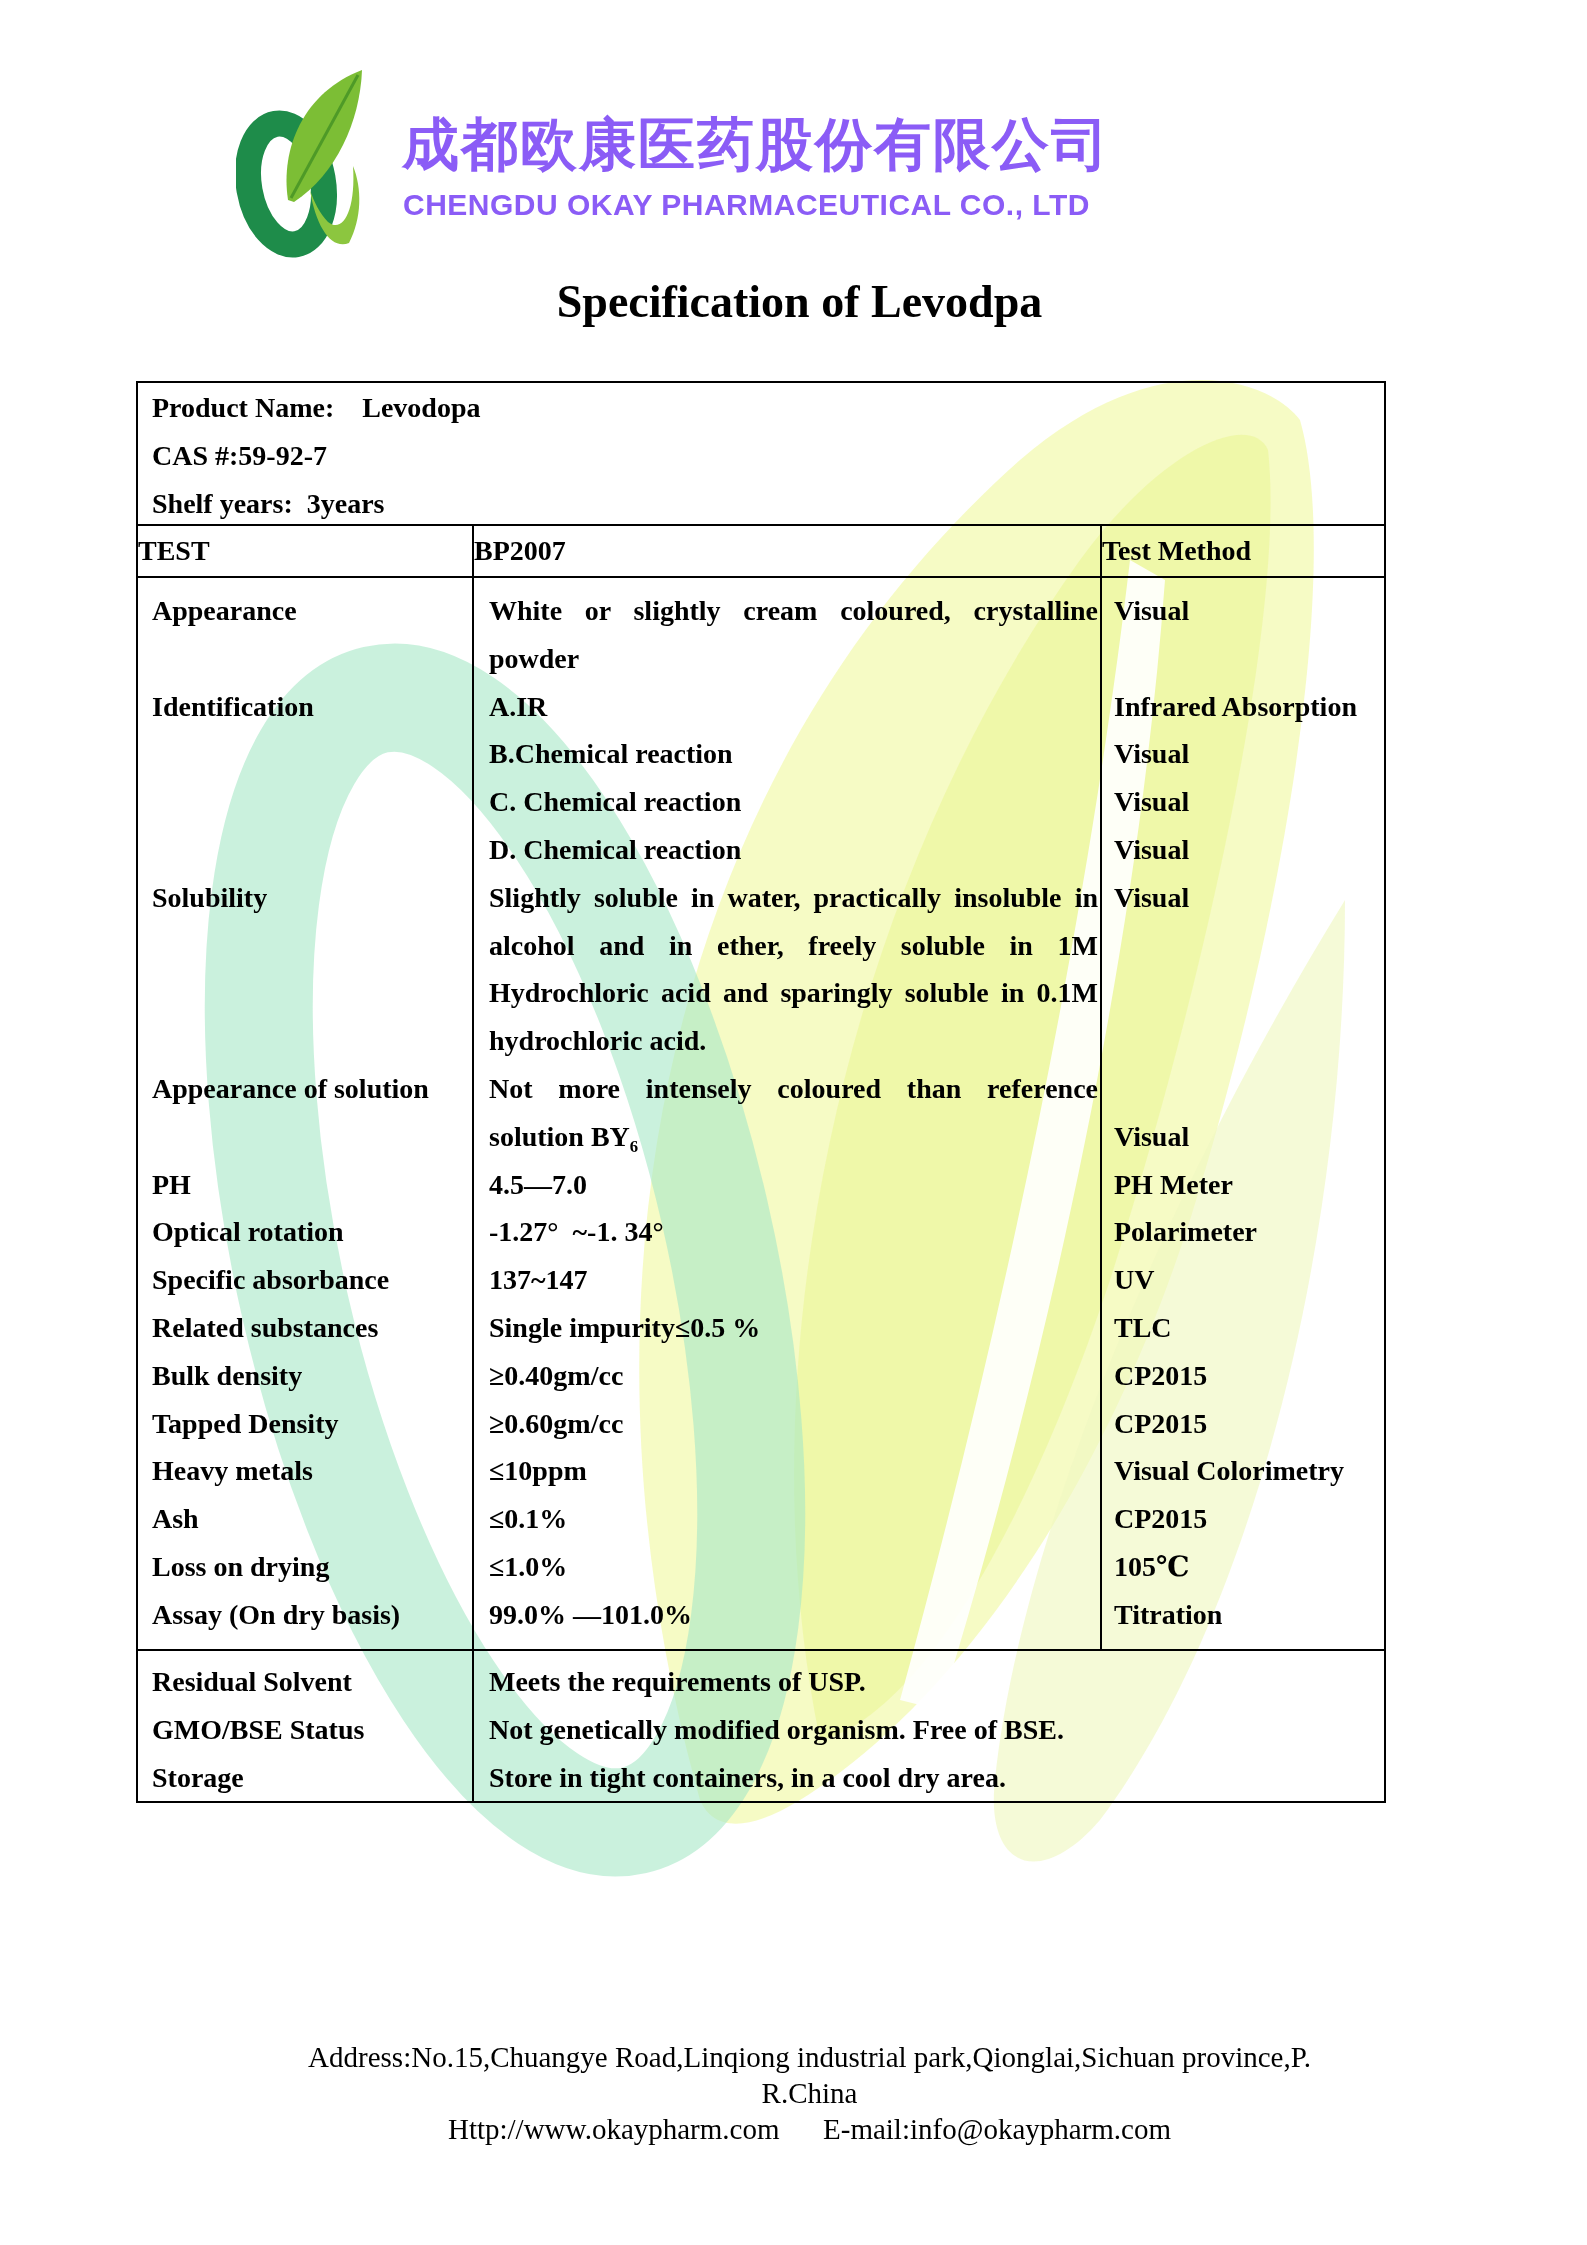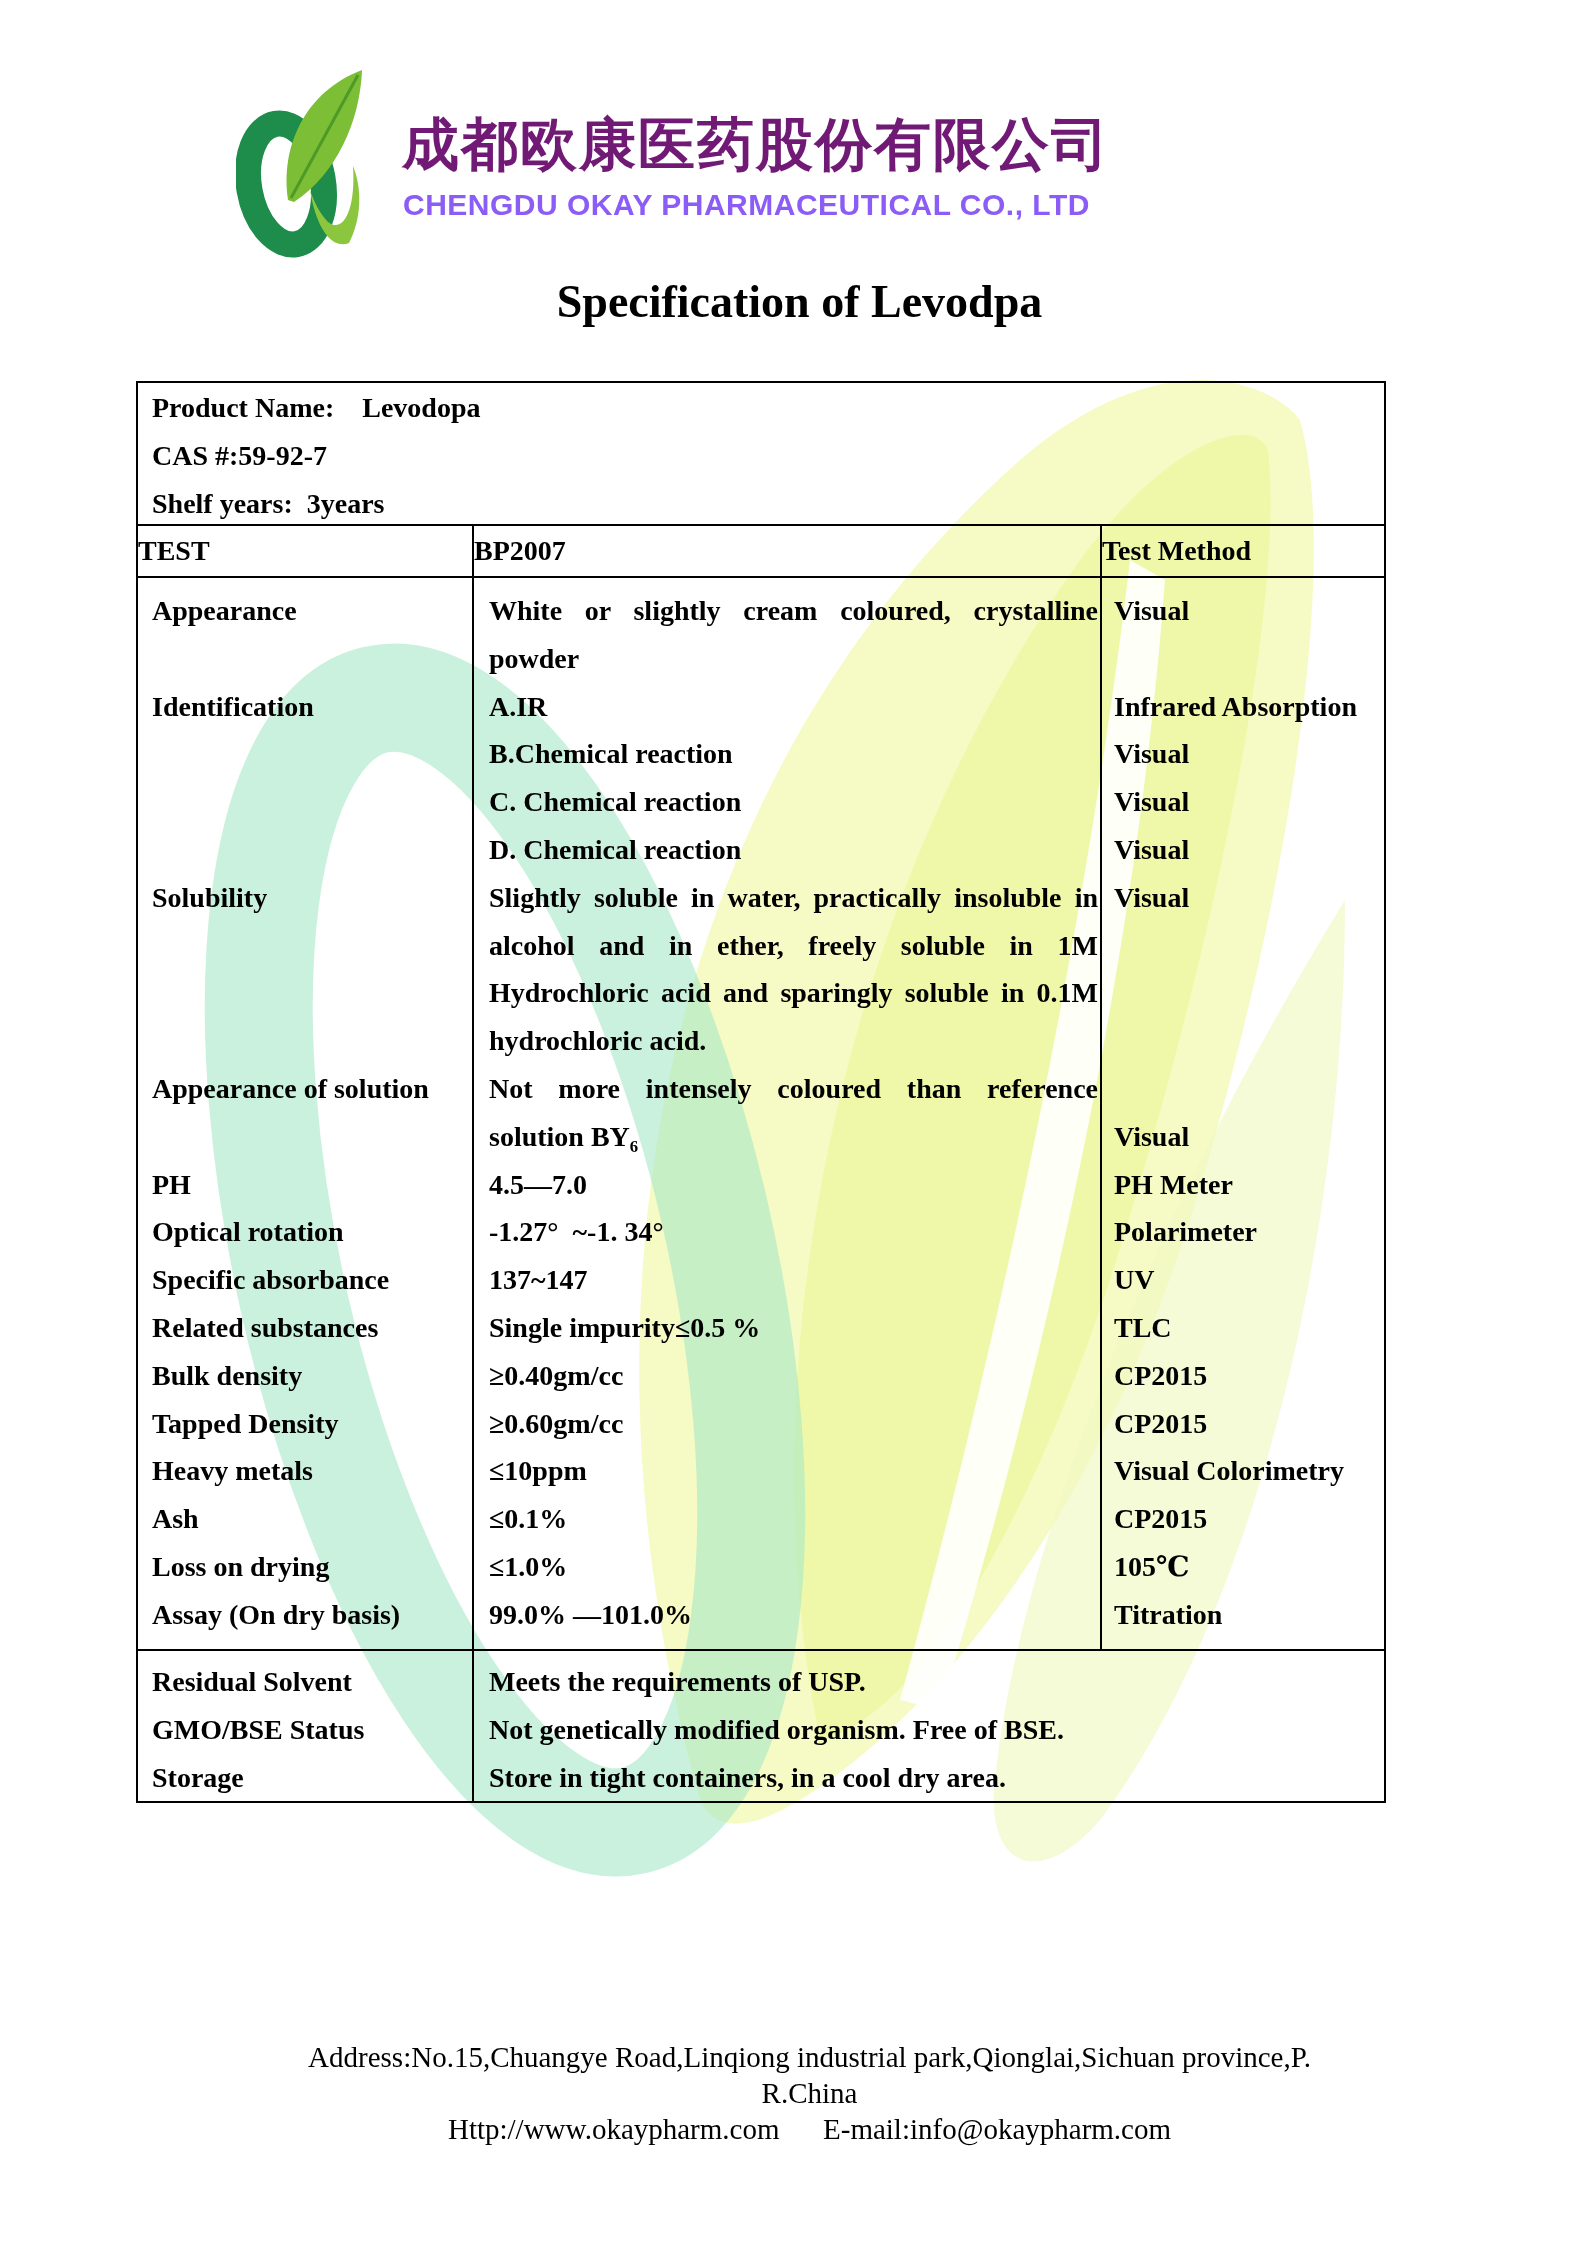--- a/index.html
+++ b/index.html
@@ -9,21 +9,21 @@
     overflow:hidden;
   }
   
   #watermark{position:absolute;left:0;top:0;width:1587px;height:2245px;z-index:0;}
   
   #logo{position:absolute;left:236px;top:60px;width:150px;height:205px;z-index:2;}
   .company-cn{
     position:absolute;left:402px;top:112px;z-index:2;
     font-family:"DejaVu Sans","Liberation Sans",sans-serif;
     font-weight:bold;font-size:57px;line-height:64px;letter-spacing:2px;
-    color:#701a75;white-space:pre;
+    color:#8b5cf6;white-space:pre;
   }
   .company-en{
     position:absolute;left:403px;top:188px;z-index:2;
     font-family:"Liberation Sans","DejaVu Sans",sans-serif;
     font-weight:bold;font-size:30px;line-height:34px;letter-spacing:0.5px;
     color:#8b5cf6;white-space:pre;
   }
   
   .doc-title{
     position:absolute;left:0;top:270px;width:1587px;z-index:2;

